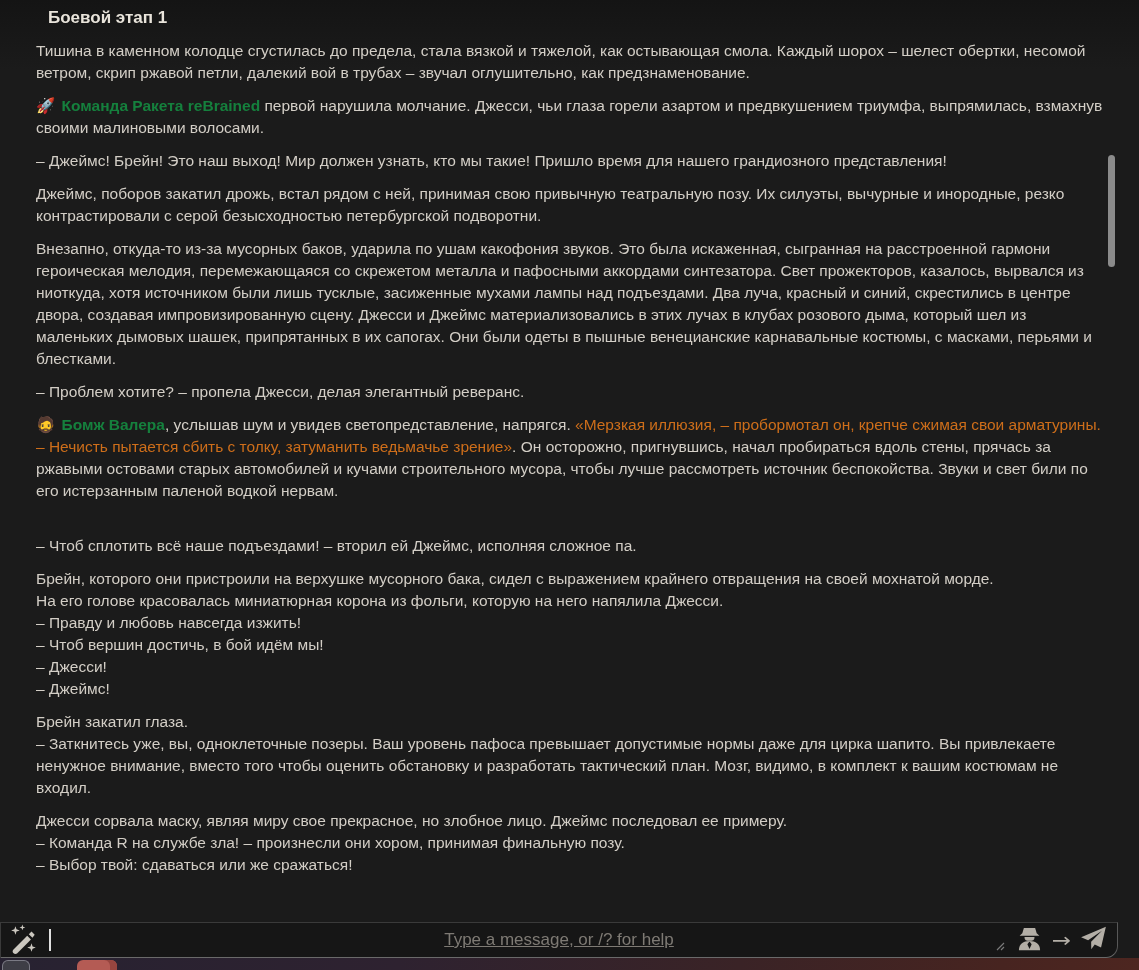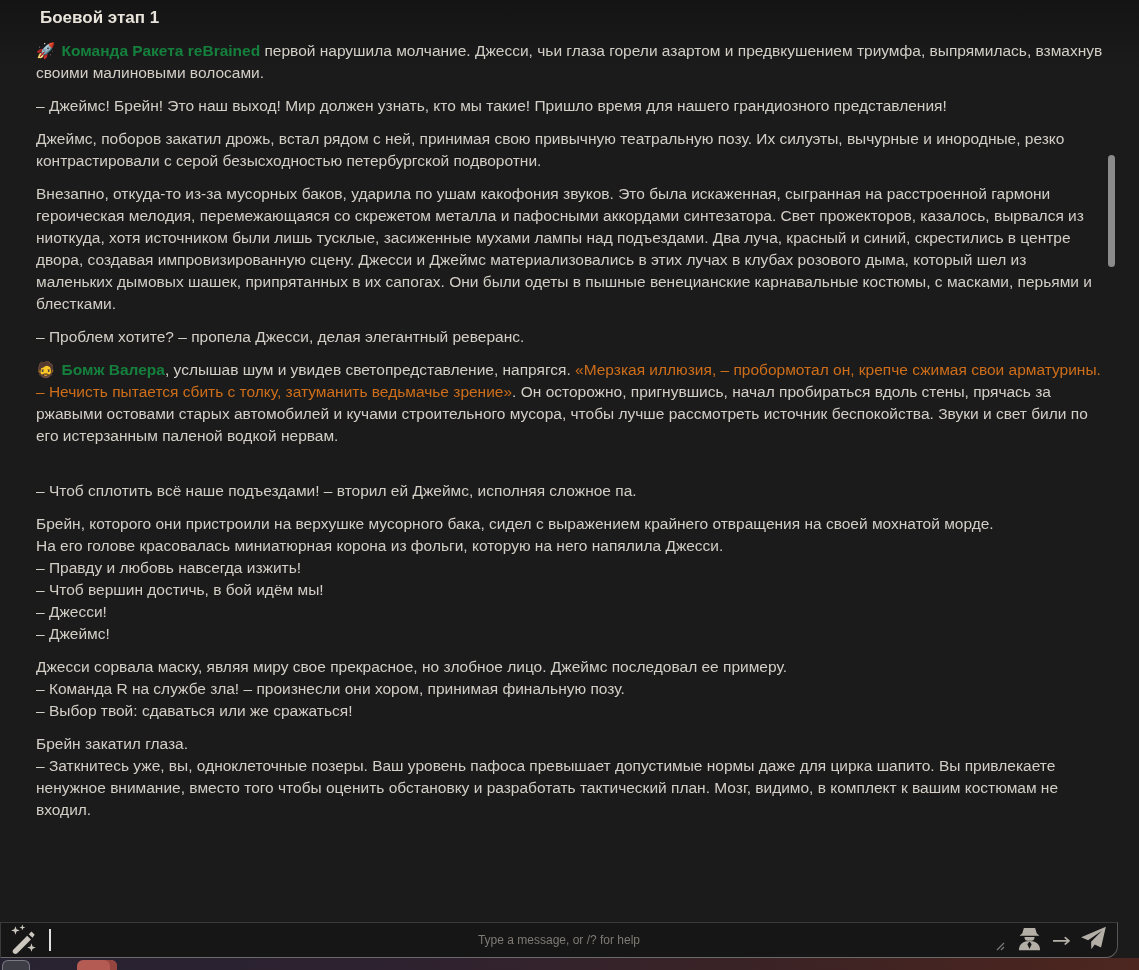--- a/index.html
+++ b/index.html
@@ -7,21 +7,21 @@
     width:1139px;height:970px;overflow:hidden;position:relative;
     background:linear-gradient(180deg,#141414 0%,#1b1b1b 70px,#1b1b1b 100%);
     font-family:"Liberation Sans",sans-serif;
   }
   .chat{
     position:absolute;top:0;left:0;right:0;bottom:48px;
     padding:4px 32px 0 36px;overflow:hidden;
   }
   .msg-title{
     font-size:17px;font-weight:bold;color:#e9e4db;
-    margin:2px 0 10px 4px;line-height:24px;
+    margin:2px 0 10px 12px;line-height:24px;
   }
   .paragraphs p{
     font-size:15.5px;line-height:22px;color:#d3cec6;
     margin:0 0 11px 0;
   }
   .seg-bold{font-weight:bold;color:#15803d;}
   .seg-quote{color:var(--quote,#ce6e1a);}
   .seg-emoji{margin-right:2px;}
   .scroll-thumb{
     position:absolute;right:24px;top:155px;width:7px;height:112px;
@@ -39,21 +39,21 @@
     background:none;border:none;padding:0;margin:0;cursor:pointer;
     display:flex;align-items:center;justify-content:center;
   }
   .wand-btn{width:46px;height:34px;}
   .caret{
     width:2px;height:22px;background:#e0e0e0;display:inline-block;margin-left:2px;
   }
   .ph{
     position:absolute;left:0;right:0;top:0;bottom:0;
     display:flex;align-items:center;justify-content:center;
-    color:#7e7a74;font-size:12px;pointer-events:none;
+    color:#7e7a74;font-size:17px;pointer-events:none;text-decoration:underline;
   }
   .right-icons{
     position:absolute;right:10px;top:0;height:34px;
     display:flex;align-items:center;gap:9px;
   }
   .resize-handle{align-self:flex-end;margin-bottom:2px;margin-right:2px;}
   .arrow-glyph{
     font-family:"DejaVu Sans",sans-serif;font-size:23px;color:#b3aea6;
     line-height:24px;display:inline-block;transform:scaleY(.85);
   }
@@ -72,30 +72,31 @@
     box-shadow:inset -7px 0 0 #96453f;
   }
 </style>
 </head>
 <body>
 
 <div class="chat">
   <div>
     <div class="msg-title">Боевой этап 1</div>
     <div class="paragraphs">
+        <p><span class="seg-normal">Тишина в каменном колодце сгустилась до предела, стала вязкой и тяжелой, как остывающая смола. Каждый шорох – шелест обертки, несомой ветром, скрип ржавой петли, далекий вой в трубах – звучал оглушительно, как предзнаменование.</span></p>
         <p><span class="seg-emoji">🚀 </span><span class="seg-bold">Команда Ракета reBrained</span><span class="seg-normal"> первой нарушила молчание. Джесси, чьи глаза горели азартом и предвкушением триумфа, выпрямилась, взмахнув своими малиновыми волосами.</span></p>
         <p><span class="seg-normal">– Джеймс! Брейн! Это наш выход! Мир должен узнать, кто мы такие! Пришло время для нашего грандиозного представления!</span></p>
         <p><span class="seg-normal">Джеймс, поборов закатил дрожь, встал рядом с ней, принимая свою привычную театральную позу. Их силуэты, вычурные и инородные, резко контрастировали с серой безысходностью петербургской подворотни.</span></p>
         <p><span class="seg-normal">Внезапно, откуда-то из-за мусорных баков, ударила по ушам какофония звуков. Это была искаженная, сыгранная на расстроенной гармони героическая мелодия, перемежающаяся со скрежетом металла и пафосными аккордами синтезатора. Свет прожекторов, казалось, вырвался из ниоткуда, хотя источником были лишь тусклые, засиженные мухами лампы над подъездами. Два луча, красный и синий, скрестились в центре двора, создавая импровизированную сцену. Джесси и Джеймс материализовались в этих лучах в клубах розового дыма, который шел из маленьких дымовых шашек, припрятанных в их сапогах. Они были одеты в пышные венецианские карнавальные костюмы, с масками, перьями и блестками.</span></p>
         <p><span class="seg-normal">– Проблем хотите? – пропела Джесси, делая элегантный реверанс.</span><br></p>
         <p><span class="seg-emoji">🧔 </span><span class="seg-bold">Бомж Валера</span><span class="seg-normal">, услышав шум и увидев светопредставление, напрягся. </span><span class="seg-quote">«Мерзкая иллюзия, – пробормотал он, крепче сжимая свои арматурины. – Нечисть пытается сбить с толку, затуманить ведьмачье зрение»</span><span class="seg-normal">. Он осторожно, пригнувшись, начал пробираться вдоль стены, прячась за ржавыми остовами старых автомобилей и кучами строительного мусора, чтобы лучше рассмотреть источник беспокойства. Звуки и свет били по его истерзанным паленой водкой нервам.</span></p>
         <p><br><span class="seg-normal">– Чтоб сплотить всё наше подъездами! – вторил ей Джеймс, исполняя сложное па.</span></p>
         <p><span class="seg-normal">Брейн, которого они пристроили на верхушке мусорного бака, сидел с выражением крайнего отвращения на своей мохнатой морде.</span><br><span class="seg-normal">На его голове красовалась миниатюрная корона из фольги, которую на него напялила Джесси.</span><br><span class="seg-normal">– Правду и любовь навсегда изжить!</span><br><span class="seg-normal">– Чтоб вершин достичь, в бой идём мы!</span><br><span class="seg-normal">– Джесси!</span><br><span class="seg-normal">– Джеймс!</span></p>
+        <p><span class="seg-normal">Брейн закатил глаза.</span><br><span class="seg-normal">– Заткнитесь уже, вы, одноклеточные позеры. Ваш уровень пафоса превышает допустимые нормы даже для цирка шапито. Вы привлекаете ненужное внимание, вместо того чтобы оценить обстановку и разработать тактический план. Мозг, видимо, в комплект к вашим костюмам не входил.</span></p>
         <p><span class="seg-normal">Джесси сорвала маску, являя миру свое прекрасное, но злобное лицо. Джеймс последовал ее примеру.</span><br><span class="seg-normal">– Команда R на службе зла! – произнесли они хором, принимая финальную позу.</span><br><span class="seg-normal">– Выбор твой: сдаваться или же сражаться!</span></p>
-        <p><span class="seg-normal">Брейн закатил глаза.</span><br><span class="seg-normal">– Заткнитесь уже, вы, одноклеточные позеры. Ваш уровень пафоса превышает допустимые нормы даже для цирка шапито. Вы привлекаете ненужное внимание, вместо того чтобы оценить обстановку и разработать тактический план. Мозг, видимо, в комплект к вашим костюмам не входил.</span></p>
       </div>
   </div>
 </div>
 
 <div class="scroll-thumb"></div>
 
 <div class="send-form">
   <button class="icon-btn wand-btn">
     <span>
       <svg width="30" height="30" viewBox="0 0 28 28">

